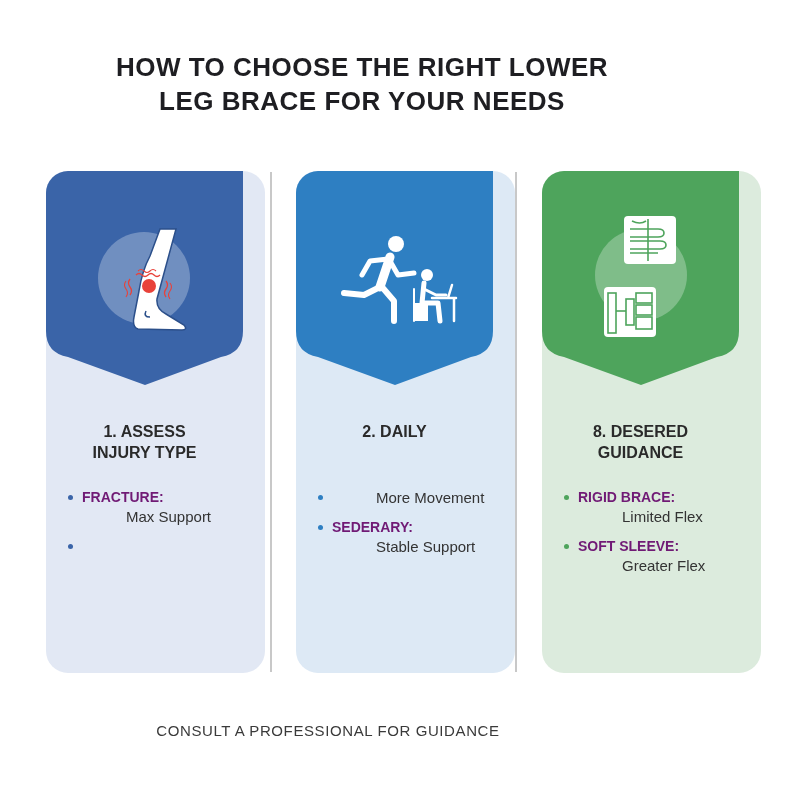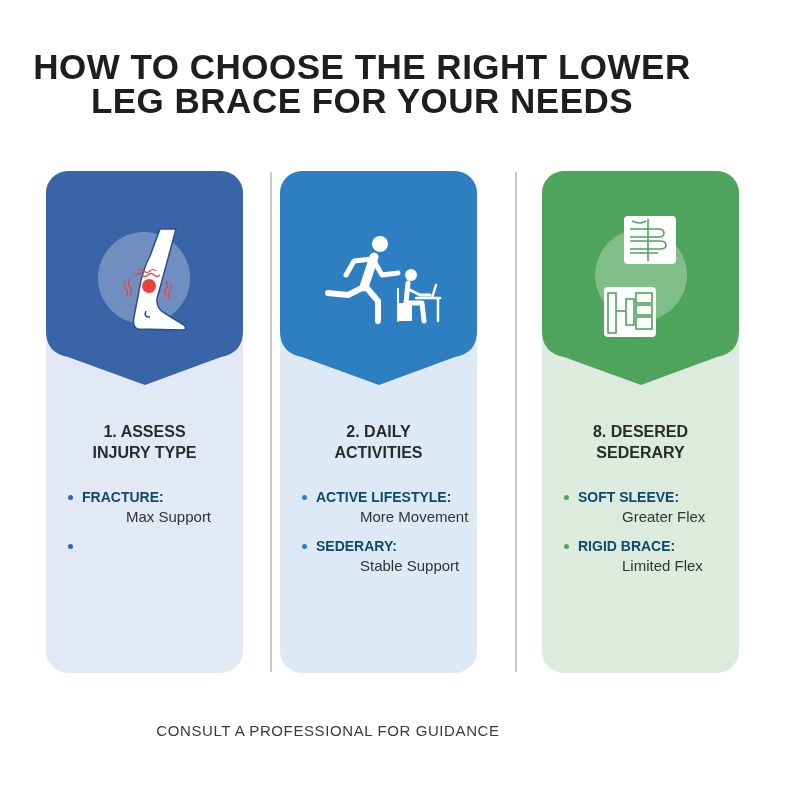--- a/index.html
+++ b/index.html
@@ -2,39 +2,39 @@
 <html><head>
 <meta charset="utf-8">
 <style>
   html, body { margin: 0; padding: 0; }
   body {
     width: 800px; height: 800px; background: #ffffff; position: relative; overflow: hidden;
     font-family: "Liberation Sans", "DejaVu Sans", sans-serif; color: #222;
   }
   .title {
     position: absolute; left: 0; top: 50px; width: 724px; text-align: center;
-    font-weight: 700; font-size: 35px; line-height: 34px; letter-spacing: 0.5px; color: #1e1e22;
+    font-weight: 700; font-size: 26px; line-height: 34px; letter-spacing: 0.5px; color: #1e1e22;
   }
   .title span { display: block; }
   .panel {
-    position: absolute; top: 171px; width: 197px; height: 502px; border-radius: 22px; overflow: hidden;
+    position: absolute; top: 171px; width: 197px; height: 502px; border-radius: 22px; overflow: hidden; padding-left: 22px;
   }
   .panel .head { position: absolute; left: 0; top: 0; width: 197px; height: 215px; }
   .panel .head svg.shape { position: absolute; left: 0; top: 0; }
   .panel .icon-wrap { position: absolute; left: 0; top: 0; width: 197px; height: 190px; }
   .panel .icon-wrap svg { position: absolute; left: 0; top: 0; }
   .panel .step {
     position: absolute; left: 0; top: 250px; width: 197px; text-align: center;
     font-weight: 700; font-size: 16px; line-height: 21px; color: #2a2a2a;
   }
   .panel .step span { display: block; }
   .panel ul { list-style: none; margin: 0; padding: 0; position: absolute; left: 22px; top: 317px; width: 170px; }
   .panel li { position: relative; padding-left: 14px; margin-bottom: 11px; font-size: 15px; line-height: 19px; color: #333; }
   .panel li .dot { position: absolute; left: 0; top: 7px; width: 5px; height: 5px; border-radius: 50%; }
-  .panel li .k { display: block; font-weight: 700; font-size: 14px; color: #0c4a6e; }
+  .panel li .k { display: block; font-weight: 700; font-size: 14px; color: #701a75; }
   .panel li .v { display: block; margin-left: 44px; }
   .divider { position: absolute; top: 172px; width: 2px; height: 500px; background: #c8c8c8; }
   .footer {
     position: absolute; left: 0; top: 722px; width: 656px; text-align: center;
     font-size: 15px; letter-spacing: 0.6px; color: #3a3a3a;
   }
 </style>
 </head>
 <body>
 
@@ -74,21 +74,21 @@
       <span class="v">Max Support</span>
     </li>
     <li>
       <span class="dot" style="background:#3a64a8;"></span>
     </li>
   </ul>
 </div>
 
 <div class="divider" style="left:270px;"></div>
 
-<div class="panel" style="left:280px; background:#dde9f5;">
+<div class="panel" style="left:296px; background:#dde9f5;">
   <div class="head">
     <svg class="shape" width="197" height="215" viewBox="0 0 197 215">
       <path d="M0 0 H197 V160 Q197 182 175 186 L99 214 L22 186 Q0 182 0 160 Z" fill="#2e7fc2"></path>
     </svg>
   </div>
   <div class="icon-wrap">
     <svg width="197" height="190" viewBox="0 0 197 190">
       <g fill="#ffffff" stroke="#ffffff" stroke-linecap="round" stroke-linejoin="round">
         <circle cx="100" cy="73" r="8" stroke="none"></circle>
         <path d="M94 86 L84 116" stroke-width="9" fill="none"></path>
@@ -100,26 +100,24 @@
         <path d="M128 112 L126 132 L142 132 L144 150" stroke-width="5" fill="none"></path>
         <path d="M128 118 L140 124 L150 124" stroke-width="3" fill="none"></path>
         <rect x="118" y="132" width="14" height="18" stroke="none"></rect>
         <path d="M118 118 L118 150" stroke-width="2" fill="none"></path>
         <path d="M136 127 L160 127 M158 127 L158 150 M152 127 L156 114" stroke-width="2.5" fill="none"></path>
       </g>
     </svg>
   </div>
   <div class="step">
     <span>2. DAILY</span>
-    <span>ACTIVITIES</span>
   </div>
   <ul>
     <li>
       <span class="dot" style="background:#2e7fc2;"></span>
-      <span class="k">ACTIVE LIFESTYLE:</span>
       <span class="v">More Movement</span>
     </li>
     <li>
       <span class="dot" style="background:#2e7fc2;"></span>
       <span class="k">SEDERARY:</span>
       <span class="v">Stable Support</span>
     </li>
   </ul>
 </div>
 
@@ -148,29 +146,29 @@
         <path d="M74 140 H84"></path>
         <rect x="84" y="128" width="8" height="26"></rect>
         <rect x="94" y="122" width="16" height="10"></rect>
         <rect x="94" y="134" width="16" height="10"></rect>
         <rect x="94" y="146" width="16" height="12"></rect>
       </g>
     </svg>
   </div>
   <div class="step">
     <span>8. DESERED</span>
-    <span>SEDERARY</span>
+    <span>GUIDANCE</span>
   </div>
   <ul>
     <li>
       <span class="dot" style="background:#4ea45c;"></span>
-      <span class="k">SOFT SLEEVE:</span>
-      <span class="v">Greater Flex</span>
+      <span class="k">RIGID BRACE:</span>
+      <span class="v">Limited Flex</span>
     </li>
     <li>
       <span class="dot" style="background:#4ea45c;"></span>
-      <span class="k">RIGID BRACE:</span>
-      <span class="v">Limited Flex</span>
+      <span class="k">SOFT SLEEVE:</span>
+      <span class="v">Greater Flex</span>
     </li>
   </ul>
 </div>
 
 <div class="footer">CONSULT A PROFESSIONAL FOR GUIDANCE</div>
 
 </body></html>

